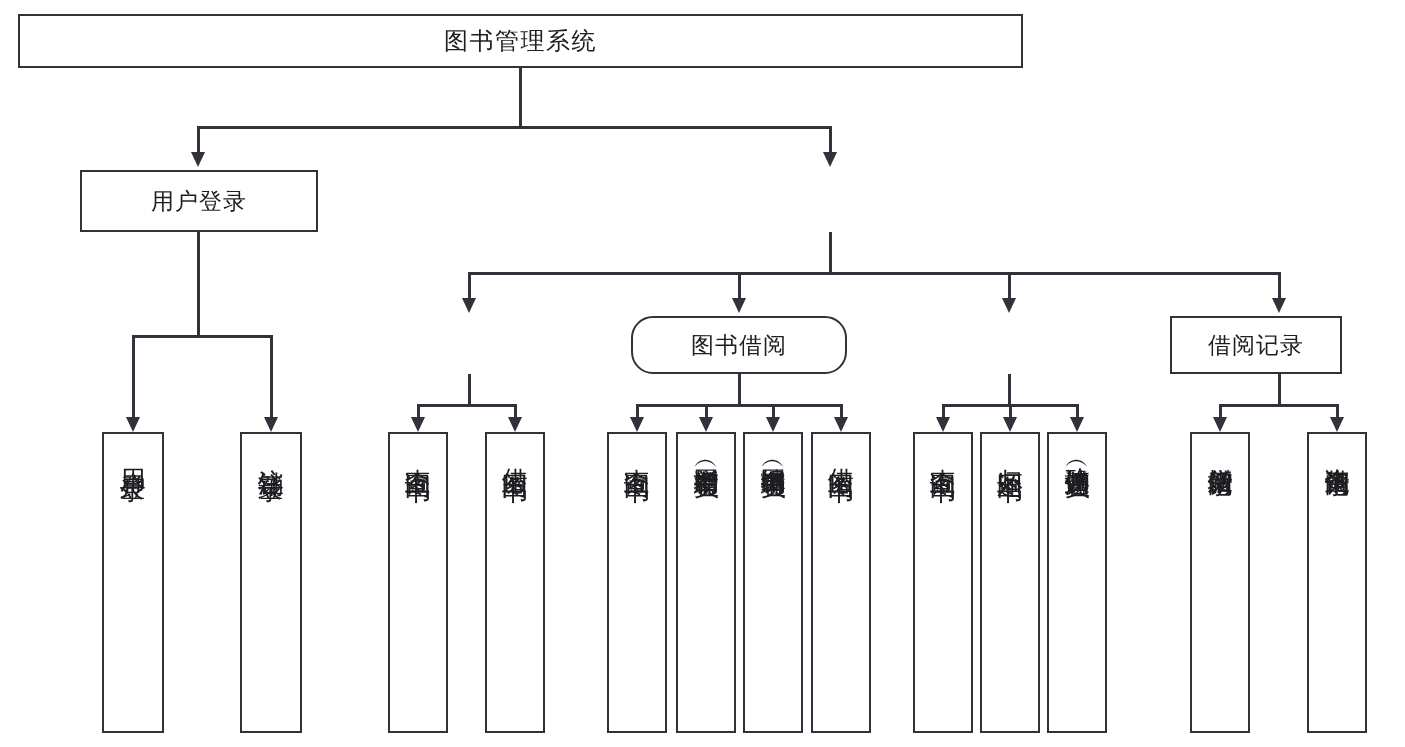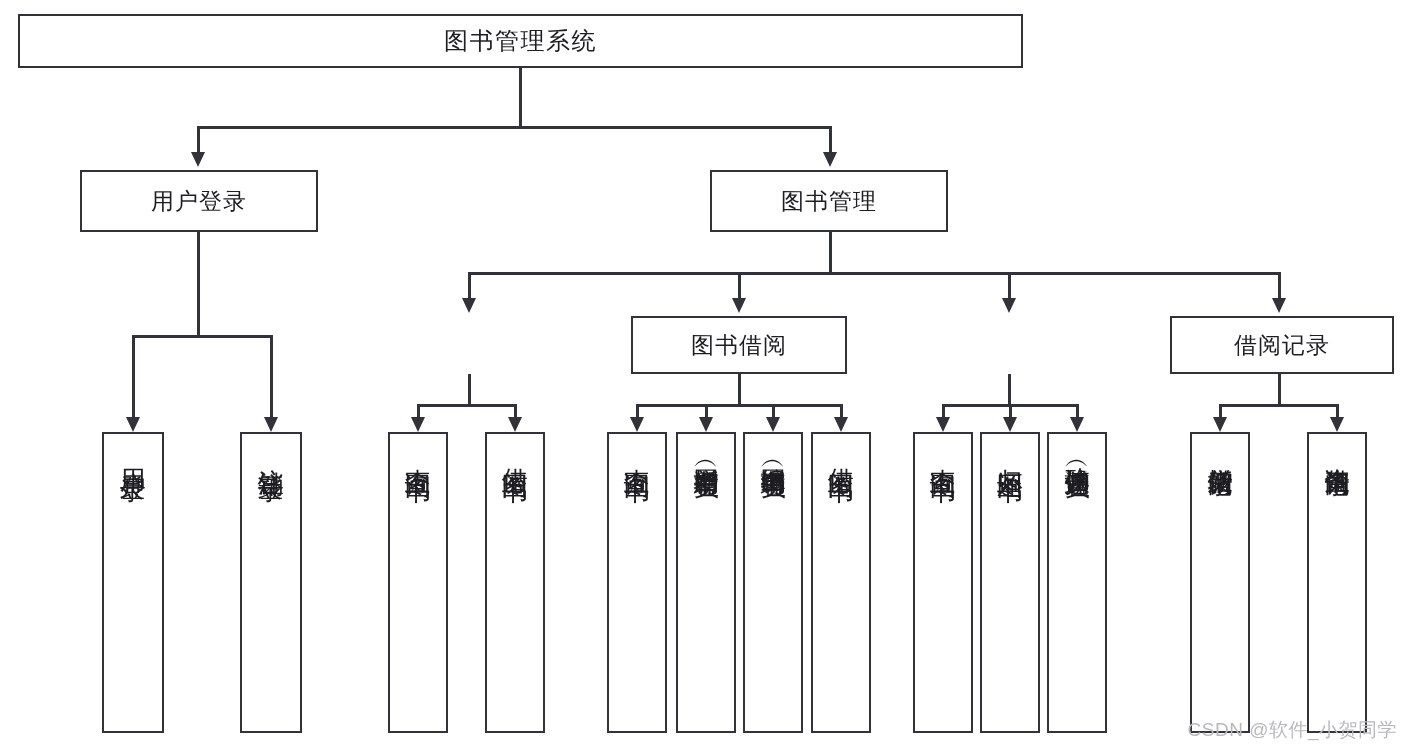--- a/index.html
+++ b/index.html
@@ -152,28 +152,25 @@
   <div class="ln v" style="left:1336px;top:404px;height:15px;"></div>
   <div class="arrow" style="left:1330px;top:417px;"></div>
 
   <div class="node h root" style="left:18px;top:14px;width:1005px;height:54px;">
     <span class="lbl">图书管理系统</span>
   </div>
 
   <div class="node h" style="left:80px;top:170px;width:238px;height:62px;">
     <span class="lbl">用户登录</span>
   </div>
-  <div class="node h" style="left:710px;top:170px;width:238px;height:62px;">
-    <span class="lbl">图书管理</span>
-  </div>
-
-  <div class="node h" style="left:631px;top:316px;width:216px;height:58px;">
+
+  <div class="node h" style="left:631px;top:316px;width:216px;height:58px;border-radius:22px;">
     <span class="lbl">图书借阅</span>
   </div>
-  <div class="node h" style="left:1170px;top:316px;width:224px;height:58px;">
+  <div class="node h" style="left:1170px;top:316px;width:172px;height:58px;">
     <span class="lbl">借阅记录</span>
   </div>
 
   <div class="node v" style="left:102px;top:432px;width:62px;height:301px;">
     <span class="lbl">用户登录</span>
   </div>
   <div class="node v" style="left:240px;top:432px;width:62px;height:301px;">
     <span class="lbl">注销登录</span>
   </div>
 
@@ -207,14 +204,13 @@
     <span class="lbl">确认归还（管理员）</span>
   </div>
 
   <div class="node v tall" style="left:1190px;top:432px;width:60px;height:301px;">
     <span class="lbl">新增借阅记录</span>
   </div>
   <div class="node v tall" style="left:1307px;top:432px;width:60px;height:301px;">
     <span class="lbl">查询借阅记录</span>
   </div>
 
-  <div id="watermark">CSDN @软件_小贺同学</div>
 </div>
 
 </body></html>

